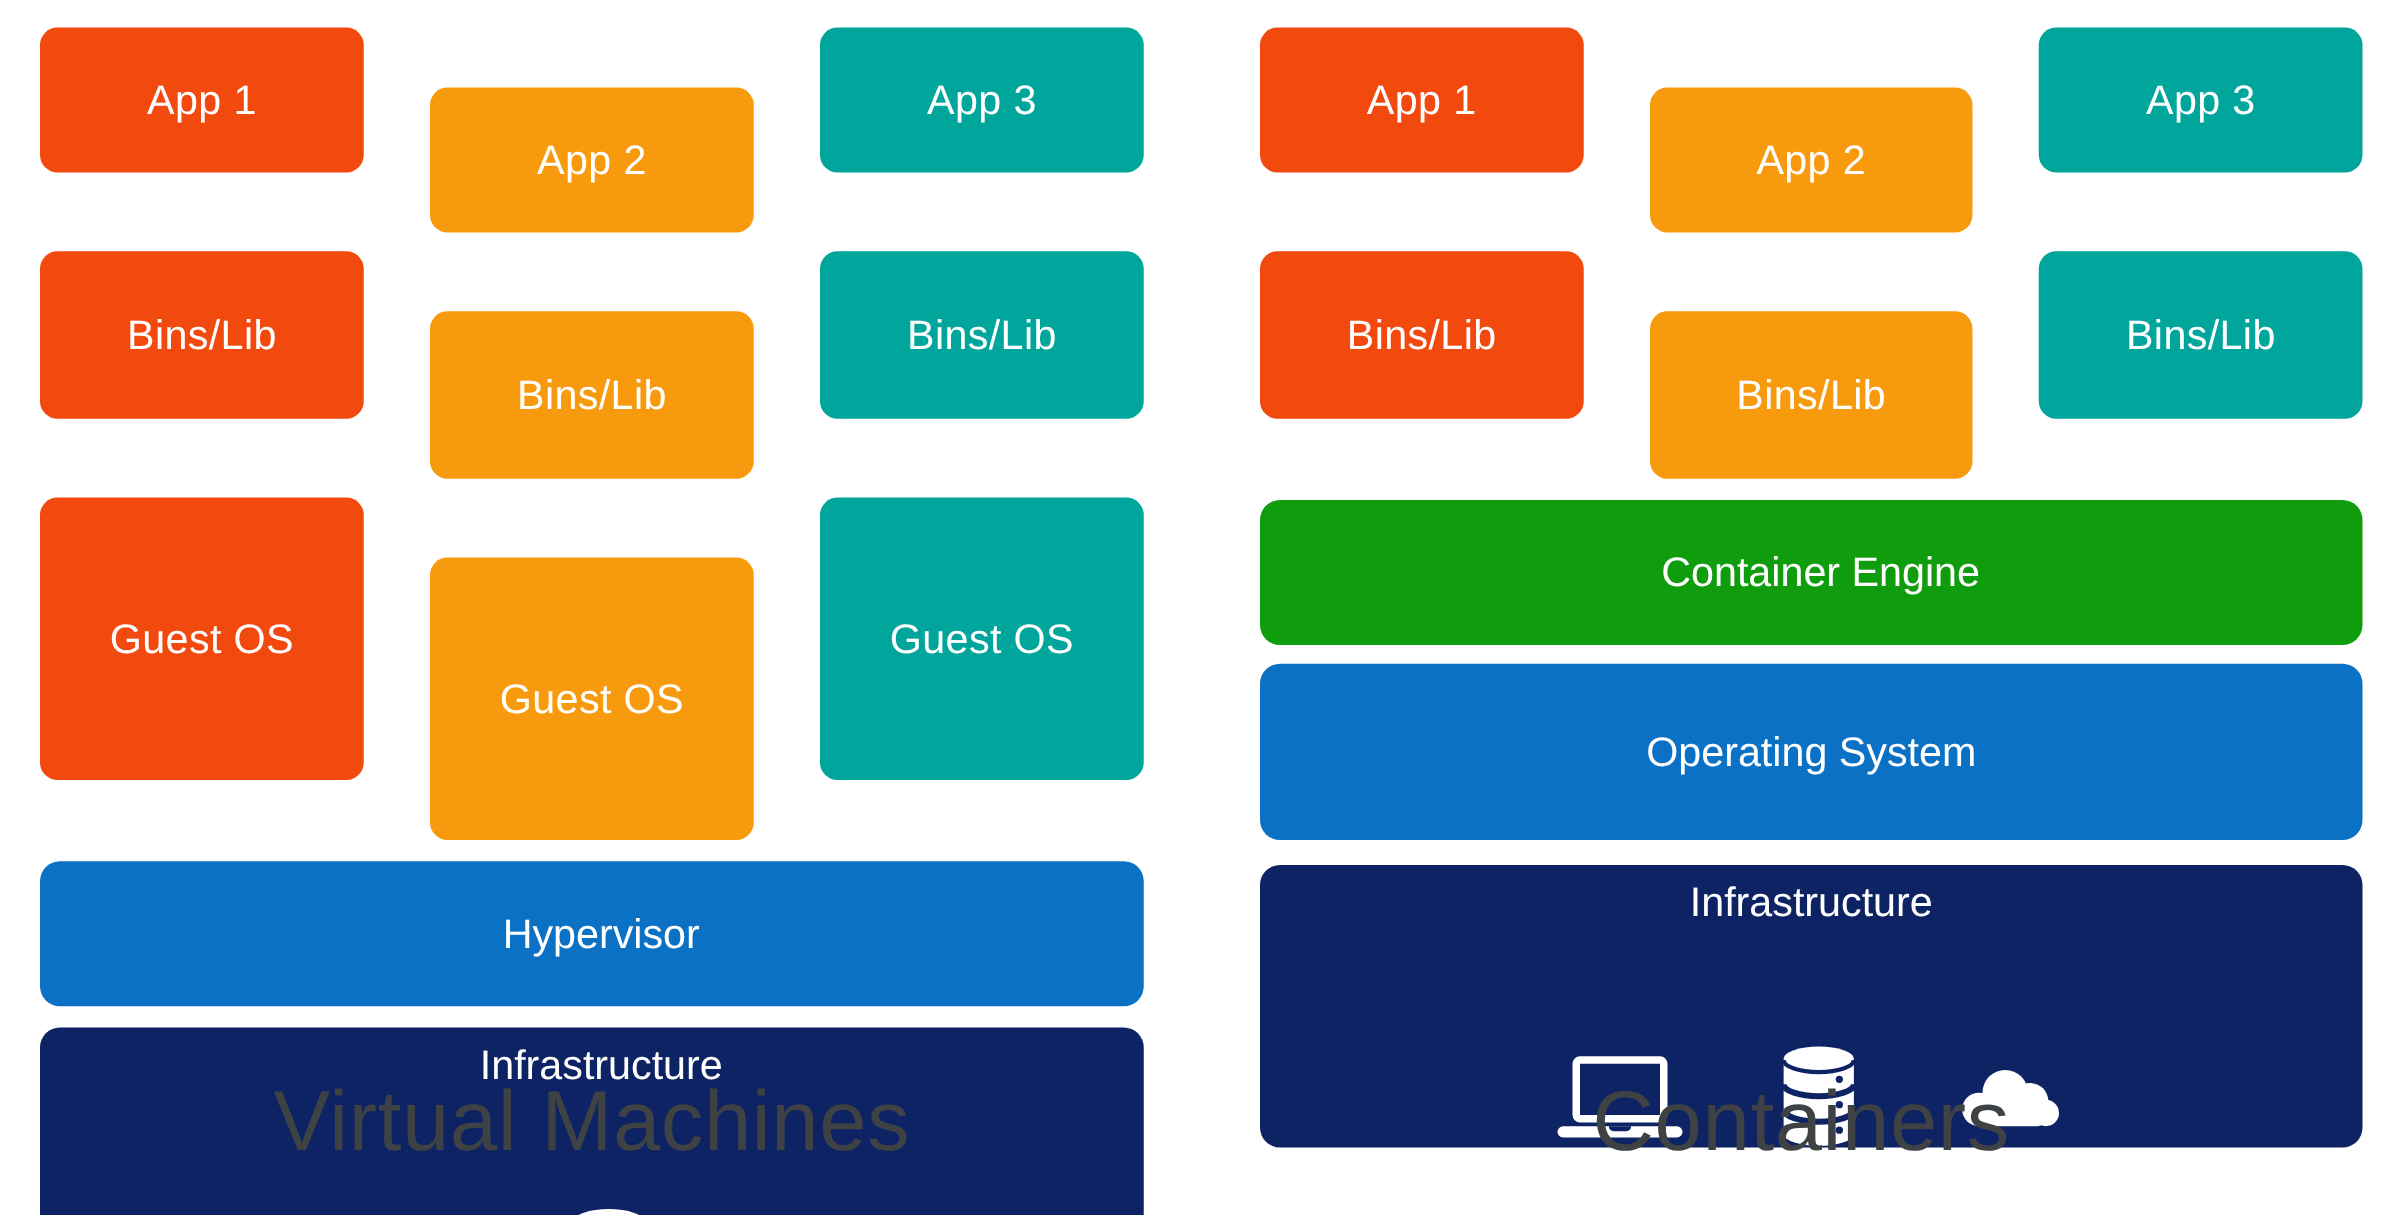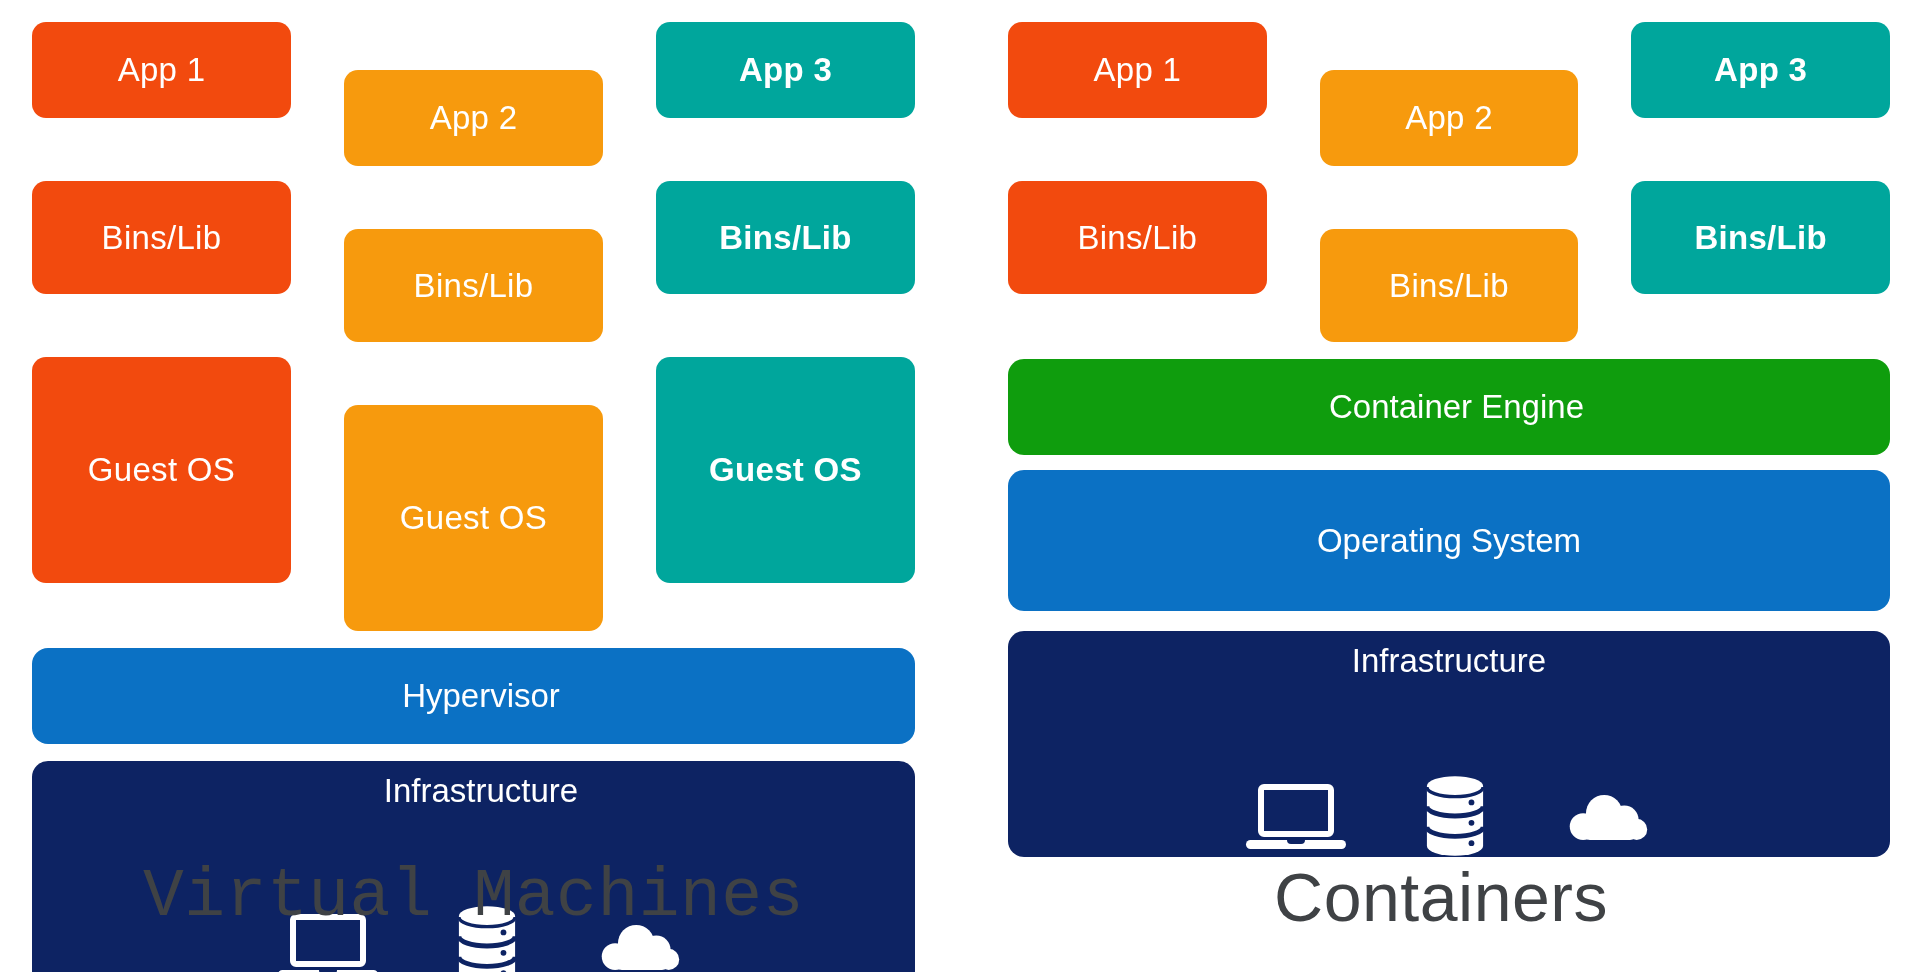--- a/index.html
+++ b/index.html
@@ -14,24 +14,24 @@
 
   .panel{position:absolute; top:22px;}
   .panel-vm{left:32px; width:883px;}
   .panel-ct{left:1008px; width:882px;}
 
   .row3{display:flex; gap:53px;}
   .box{
     flex:1; border-radius:14px; display:flex; align-items:center; justify-content:center;
     color:var(--label-text); font-size:33px; letter-spacing:.3px;
   }
-  .h116{height:96px;} .h122{height:113px;justify-content:center;} .h117{height:141px;} .h185{height:226px;}
+  .h116{height:116px;} .h122{height:134px;justify-content:center;} .h117{height:141px;} .h185{height:226px;}
   .mt15{margin-top:15px;} .mt17{margin-top:17px;padding-left:15px;} .mt20{margin-top:20px;}
 
-  .c-red{background:var(--red-orange);} .c-orange{background:var(--orange);margin-top:48px;} .c-teal{background:var(--teal);font-weight:bold;}
+  .c-red{background:var(--red-orange);} .c-orange{background:var(--orange);margin-top:48px;} .c-teal{background:var(--teal);}
   .bar{
     border-radius:16px; color:var(--label-text); font-size:33px;
     display:flex; align-items:center; justify-content:center;
   }
   .bar-blue{background:var(--blue);} .bar-green{background:var(--green);}
   .bar-navy{
     background:var(--navy); flex-direction:column; justify-content:space-between;
     padding-top:10px;
   }
   .infra-label{line-height:40px;}
@@ -48,21 +48,21 @@
 
   
   .i-white{fill:#fff;}
   .i-navy{fill:var(--navy);}
   .i-navy-stroke{fill:none; stroke:var(--navy);}
 
   .caption{
     position:absolute; top:858px; text-align:center;
     color:var(--title-text); font-size:68px; font-weight:400; letter-spacing:.5px;
   }
-  .caption-vm{left:32px; width:883px;font-family:Liberation Mono, monospace;}
+  .caption-vm{left:32px; width:883px;}
   .caption-ct{left:1000px; width:882px;}
 </style>
 </head>
 <body>
 
 <div class="stage">
 
   <div class="panel panel-vm">
 
     <div class="row3">

